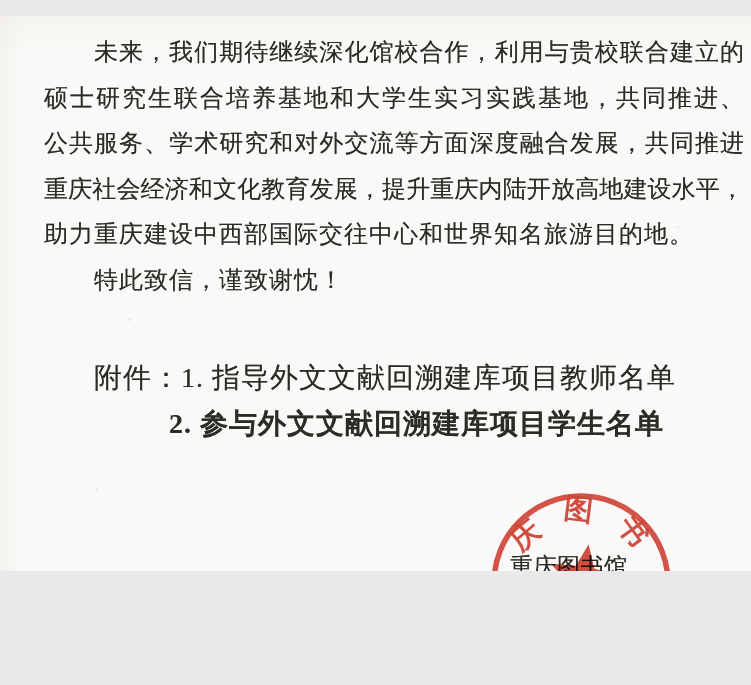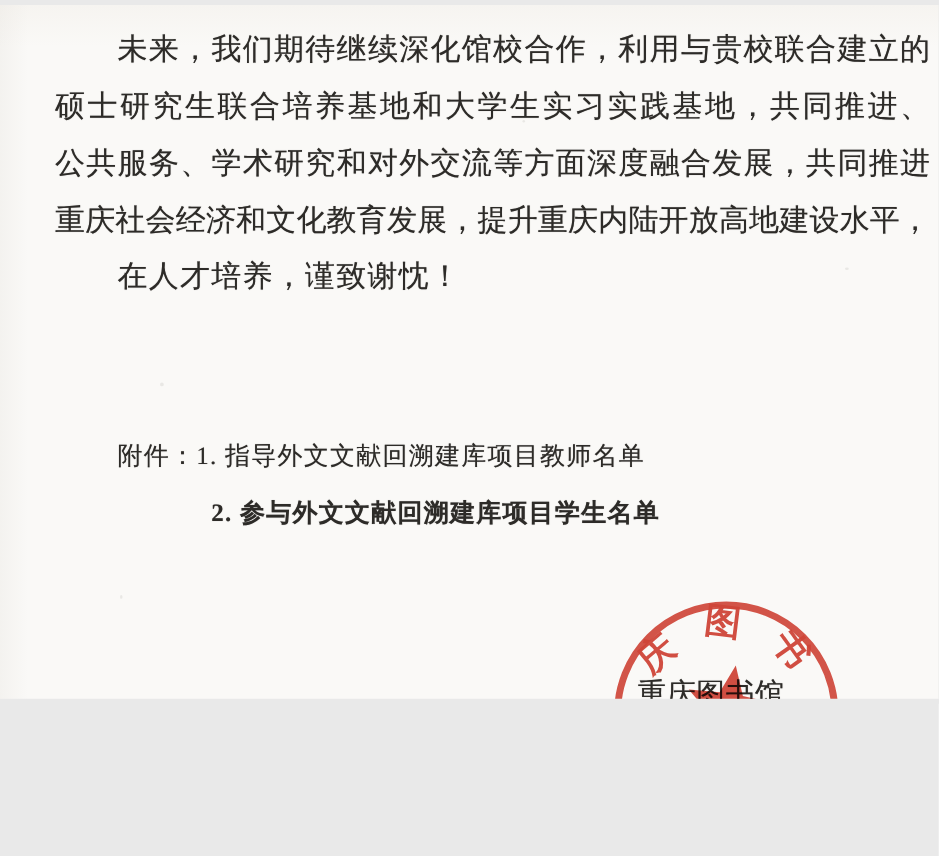--- a/index.html
+++ b/index.html
@@ -1,39 +1,39 @@
 <!DOCTYPE html>
 <html><head>
 <meta charset="utf-8">
 <style>
   html,body{margin:0;padding:0;background:#e9e9e9;}
   .page{
     position:relative;
     width:751px;height:555px;
-    margin:4px auto;
+    margin:16px auto;
     background:
       linear-gradient(180deg, rgba(234,229,220,0.25) 0%, rgba(250,249,247,0) 6%),
       linear-gradient(90deg, rgba(225,222,216,0.25) 0%, rgba(250,249,247,0) 3%),
       #faf9f7;
     overflow:hidden;
     font-family:"Liberation Serif","DejaVu Serif",serif;
     color:#2d2b28;
   }
   .body-text{
     position:absolute;left:44px;top:14px;width:700px;
     font-size:24px;line-height:45.5px;letter-spacing:1px;
     text-shadow:0 0 0.6px rgba(45,43,40,0.55);
   }
   .tline{white-space:nowrap;}
   .jfill{white-space:normal;text-align:justify;text-align-last:justify;letter-spacing:0;}
   .indent{padding-left:50px;}
   .indent.jfill{padding-left:50px;}
   .attachments{
     position:absolute;left:44px;top:339px;width:700px;
-    font-size:20px;line-height:45.5px;letter-spacing:1px;
+    font-size:28px;line-height:45.5px;letter-spacing:1px;
     text-shadow:0 0 0.6px rgba(45,43,40,0.55);
   }
   .attach2{padding-left:125px;font-weight:bold;}
   .signature{
     position:absolute;left:510px;top:538px;
     font-size:23px;line-height:25px;letter-spacing:0.5px;
     text-shadow:0 0 0.6px rgba(45,43,40,0.55);
     z-index:2;
   }
   .date{
@@ -64,21 +64,22 @@
 </head>
 <body>
 
 <div class="page">
 
   <div class="body-text">
     <div class="tline jfill indent">未来，我们期待继续深化馆校合作，利用与贵校联合建立的</div>
     <div class="tline jfill">硕士研究生联合培养基地和大学生实习实践基地，共同推进、</div>
     <div class="tline jfill">公共服务、学术研究和对外交流等方面深度融合发展，共同推进</div>
     <div class="tline jfill">重庆社会经济和文化教育发展，提升重庆内陆开放高地建设水平，</div>
-    <div class="tline indent">在人才培养，谨致谢忱！</div>
+    <div class="tline">助力重庆建设中西部国际交往中心和世界知名旅游目的地。</div>
+    <div class="tline indent">特此致信，谨致谢忱！</div>
   </div>
 
   <div class="attachments">
     <div class="tline indent">附件：1. 指导外文文献回溯建库项目教师名单</div>
     <div class="tline attach2">2. 参与外文文献回溯建库项目学生名单</div>
   </div>
 
   <div class="signature">重庆图书馆</div>
 
 

